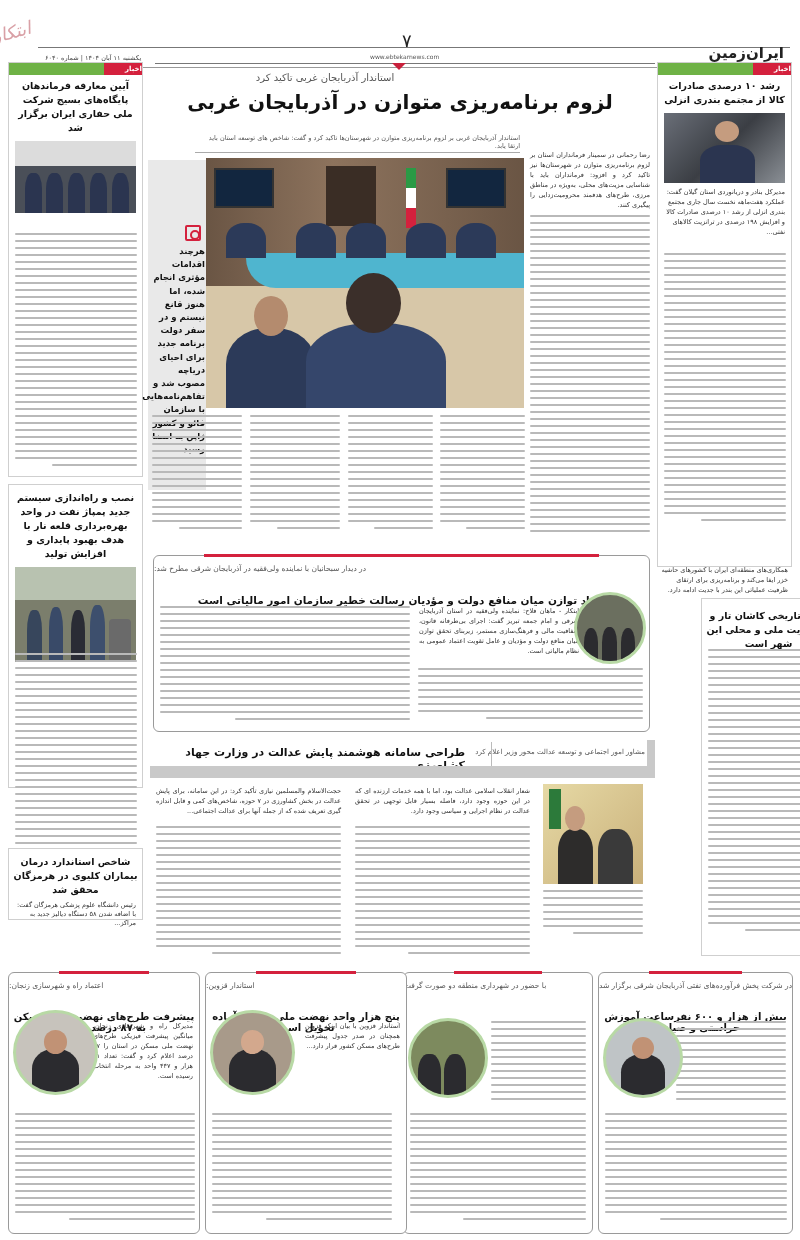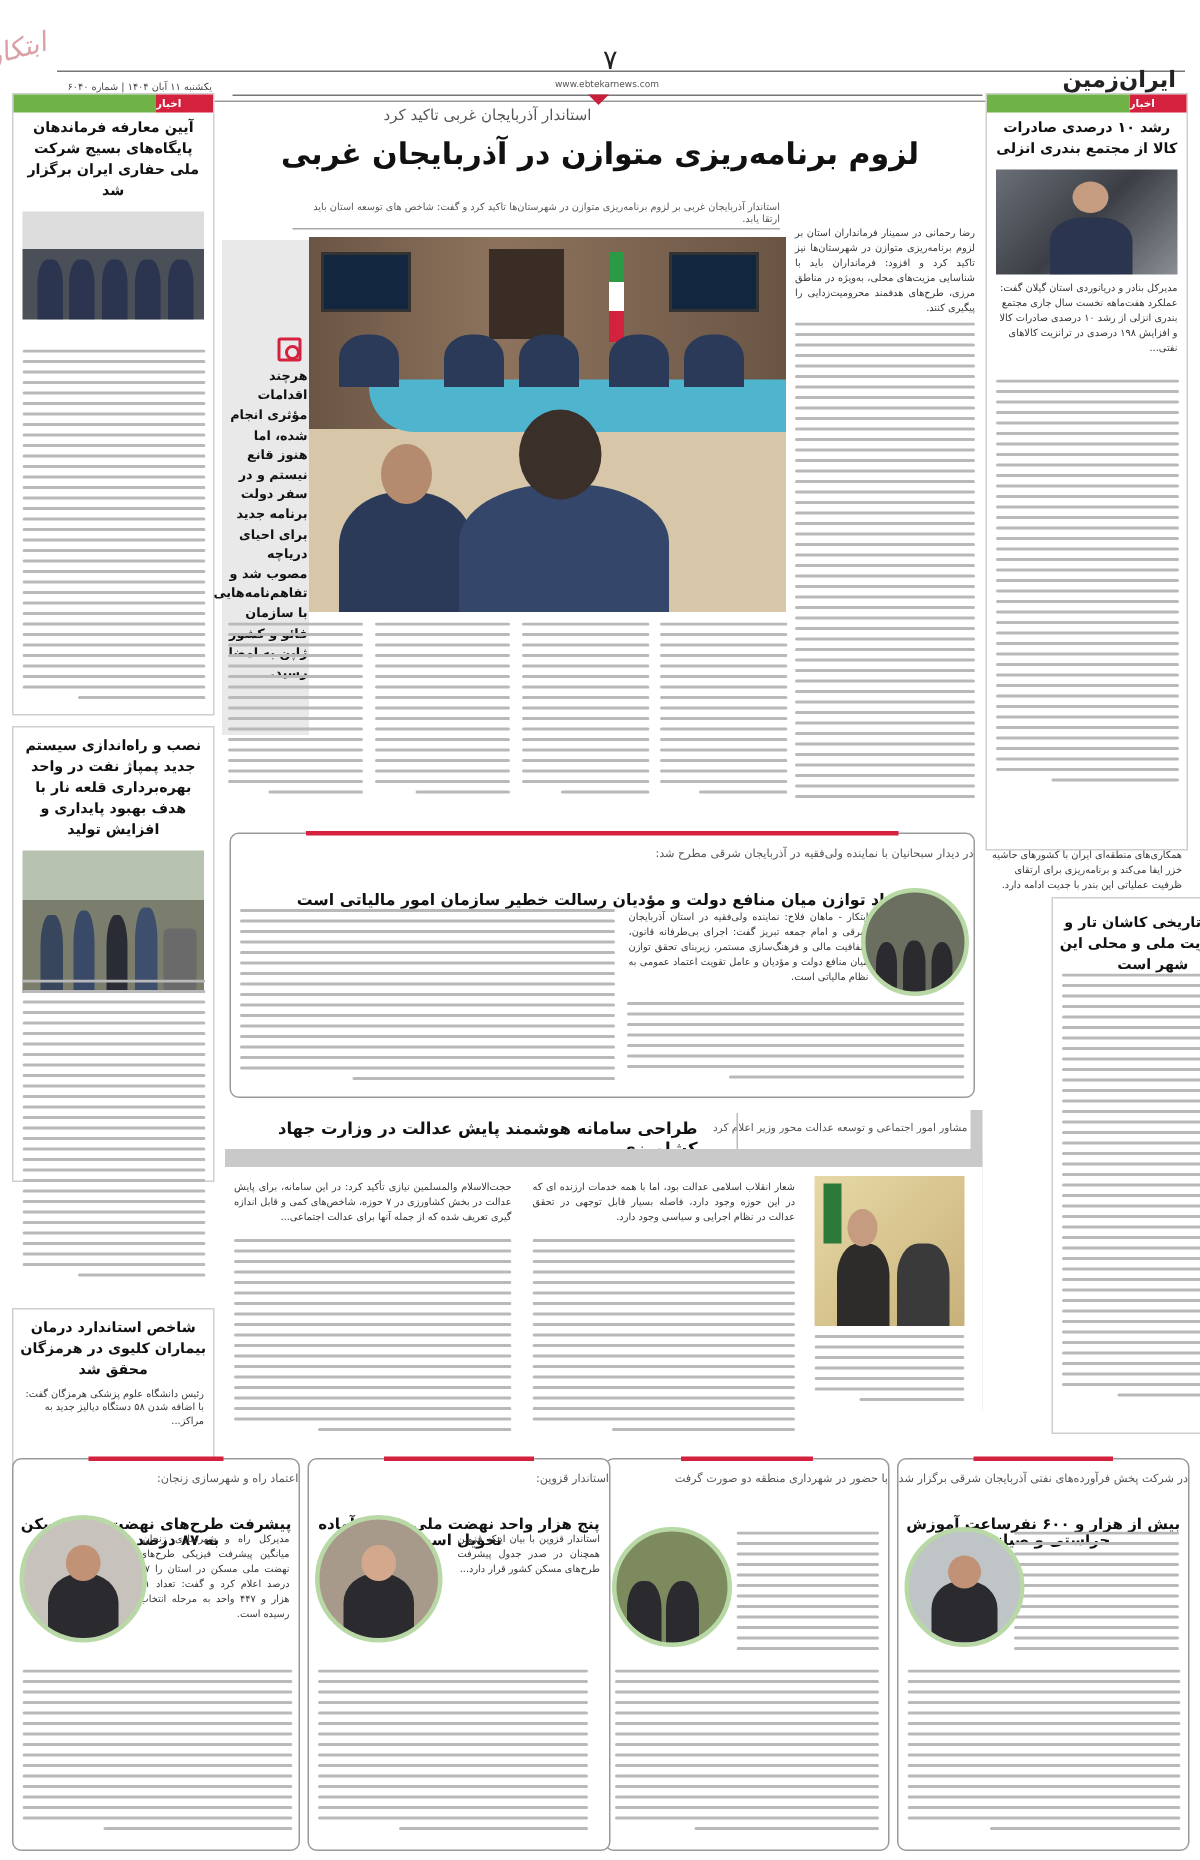--- a/index.html
+++ b/index.html
@@ -15,21 +15,21 @@
   .masthead .bottom-line { position: absolute; top: 37px; left: 8px; right: 0; height: 1px; background: #999; }
   .section-name { position: absolute; right: 6px; top: 14px; font-size: 15px; font-weight: bold; color: #222; }
   .page-number { position: absolute; left: 372px; top: 0; font-size: 18px; color: #222; }
   .website { position: absolute; left: 340px; top: 23px; font-size: 6px; color: #555; direction: ltr; }
   .dateline { position: absolute; left: 15px; top: 24px; font-size: 6.5px; color: #444; text-align: center; }
   .logo-mark { position: absolute; left: 4px; top: 20px; width: 28px; height: 30px; color: #d9a0a6; font-size: 18px; font-style: italic; font-family: "DejaVu Serif", serif; transform: rotate(-15deg); }
 
   .box { position: absolute; border: 1px solid #cfcfcf; background: #fff; }
   .tag-bar { display: flex; height: 12px; }
   .tag-bar .green { flex: 1; background: #6fb246; }
-  .tag-bar .red { width: 38px; background: #d4213d; color: #fff; font-size: 7px; font-weight: bold; text-align: left; line-height: 12px; }
+  .tag-bar .red { width: 38px; background: #d4213d; color: #fff; font-size: 7px; font-weight: bold; text-align: right; line-height: 12px; }
   .side-title { font-size: 9.5px; font-weight: bold; text-align: center; line-height: 14px; padding: 4px 4px; color: #111; }
   .photo { position: relative; background: linear-gradient(135deg, #6a6f78, #3b3e44 50%, #8a8f95); overflow: hidden; }
   .photo .fig { position: absolute; bottom: 0; border-radius: 40% 40% 0 0; background: #2b3550; }
   .photo .head { position: absolute; border-radius: 50%; background: #c59c7f; }
 
   .lead-kicker { position: absolute; top: 72px; left: 200px; width: 250px; text-align: center; font-size: 10px; color: #555; }
   .lead-title { position: absolute; top: 90px; left: 150px; width: 500px; text-align: center; font-size: 20px; font-weight: bold; color: #111; }
   .lead-pointer { position: absolute; top: 63px; left: 392px; width: 0; height: 0; border-left: 7px solid transparent; border-right: 7px solid transparent; border-top: 7px solid #c8203b; }
   .lead-rule { position: absolute; top: 63px; left: 155px; width: 500px; height: 1px; background: #777; }
   .lead-lede { position: absolute; top: 134px; left: 195px; width: 325px; font-size: 6.5px; color: #555; text-align: right; border-bottom: 1px solid #aaa; padding-bottom: 2px; }
@@ -46,21 +46,21 @@
   .main-photo .flag { position: absolute; top: 10px; left: 200px; width: 10px; height: 60px; background: linear-gradient(#2a9a45 33%, #fff 33% 66%, #d4213d 66%); }
   .main-photo .banner { position: absolute; top: 95px; left: 40px; width: 280px; height: 35px; background: #4fb5cf; border-radius: 0 0 0 30px; }
   .main-photo .table { position: absolute; top: 128px; left: 0; right: 0; bottom: 0; background: #d7c7a8; }
   .main-photo .person { position: absolute; border-radius: 45% 45% 0 0; background: #2c3a59; }
   .main-photo .ph { position: absolute; border-radius: 50%; background: #b48b6e; }
 
   .col-text { position: absolute; }
 
   .framed { position: absolute; border: 1px solid #9a9a9a; border-radius: 6px; background: #fff; }
   .framed .redbar { position: absolute; top: -2px; left: 50px; right: 50px; height: 3px; background: #d4213d; }
-  .framed .kicker { text-align: right; font-size: 7.5px; color: #555; margin-top: 8px; }
+  .framed .kicker { text-align: left; font-size: 7.5px; color: #555; margin-top: 8px; }
   .framed .title { text-align: center; font-size: 10px; font-weight: bold; color: #111; margin-top: 21px; }
   .circle-photo { position: absolute; border-radius: 50%; border: 3px solid #b8d9a5; overflow: hidden; background: #8c8f8f; }
   .circle-photo .fig { position: absolute; bottom: 0; left: 20%; width: 60%; height: 55%; border-radius: 45% 45% 0 0; background: #2b2b2f; }
   .circle-photo .head { position: absolute; top: 22%; left: 35%; width: 30%; height: 30%; border-radius: 50%; background: #c19275; }
 
   .ag-box { position: absolute; top: 766px; left: 150px; width: 505px; height: 190px; border-top: 12px solid #c9c9c9; background: #fff; }
   .ag-head { position: absolute; top: 740px; left: 150px; width: 505px; height: 26px; }
   .ag-head .kicker { position: absolute; right: 10px; top: 8px; font-size: 7px; color: #555; }
   .ag-head .sep { position: absolute; right: 163px; top: 2px; width: 1px; height: 24px; background: #bbb; }
   .ag-head .title { position: absolute; right: 190px; top: 6px; font-size: 11px; font-weight: bold; color: #111; }
@@ -267,21 +267,21 @@
       <div class="ln"></div>
       <div class="ln"></div>
       <div class="ln"></div>
       <div class="ln"></div>
       <div class="ln"></div>
       <div class="ln"></div>
       <div class="ln short"></div>
   </div>
 </div>
 
-<div class="box" style="top:872px; left:8px; width:135px; height:105px;">
+<div class="box" style="top:848px; left:8px; width:135px; height:72px;">
   <div class="side-title" style="margin-top:2px;">شاخص استاندارد درمان بیماران کلیوی در هرمزگان محقق شد</div>
   <div style="font-size:6.5px; line-height:9px; padding:0 6px; color:#333; height:30px; overflow:hidden;">رئیس دانشگاه علوم پزشکی هرمزگان گفت: با اضافه شدن ۵۸ دستگاه دیالیز جدید به مراکز...</div>
 </div>
 
 <div class="lead-rule"></div>
 <div class="lead-pointer"></div>
 <div class="lead-kicker">استاندار آذربایجان غربی تاکید کرد</div>
 <div class="lead-title">لزوم برنامه‌ریزی متوازن در آذربایجان غربی</div>
 <div class="lead-lede">استاندار آذربایجان غربی بر لزوم برنامه‌ریزی متوازن در شهرستان‌ها تاکید کرد و گفت: شاخص های توسعه استان باید ارتقا یابد.</div>
 

